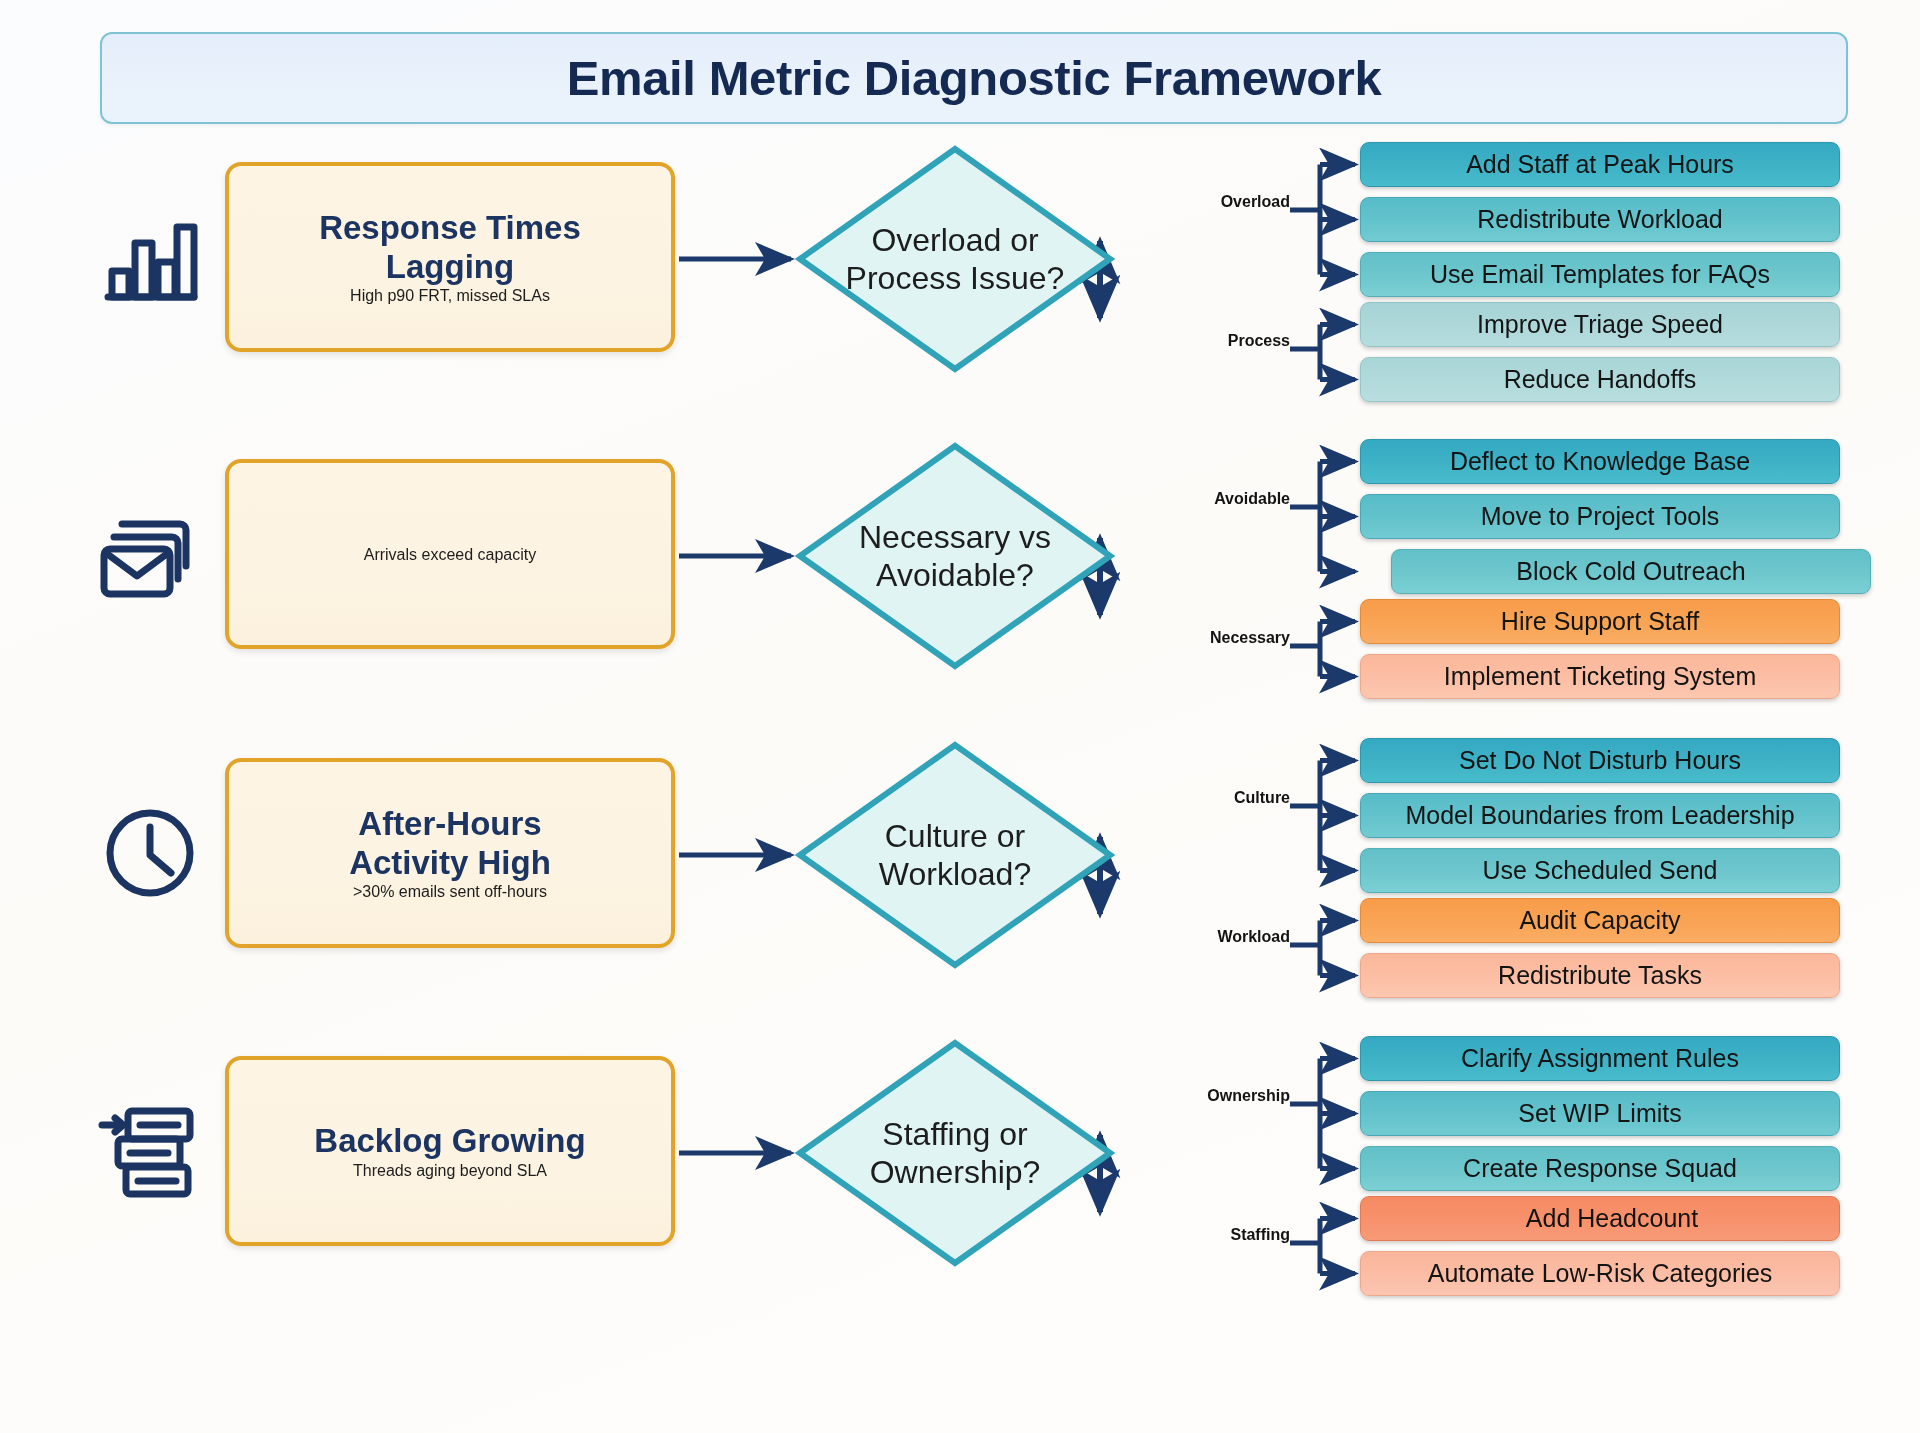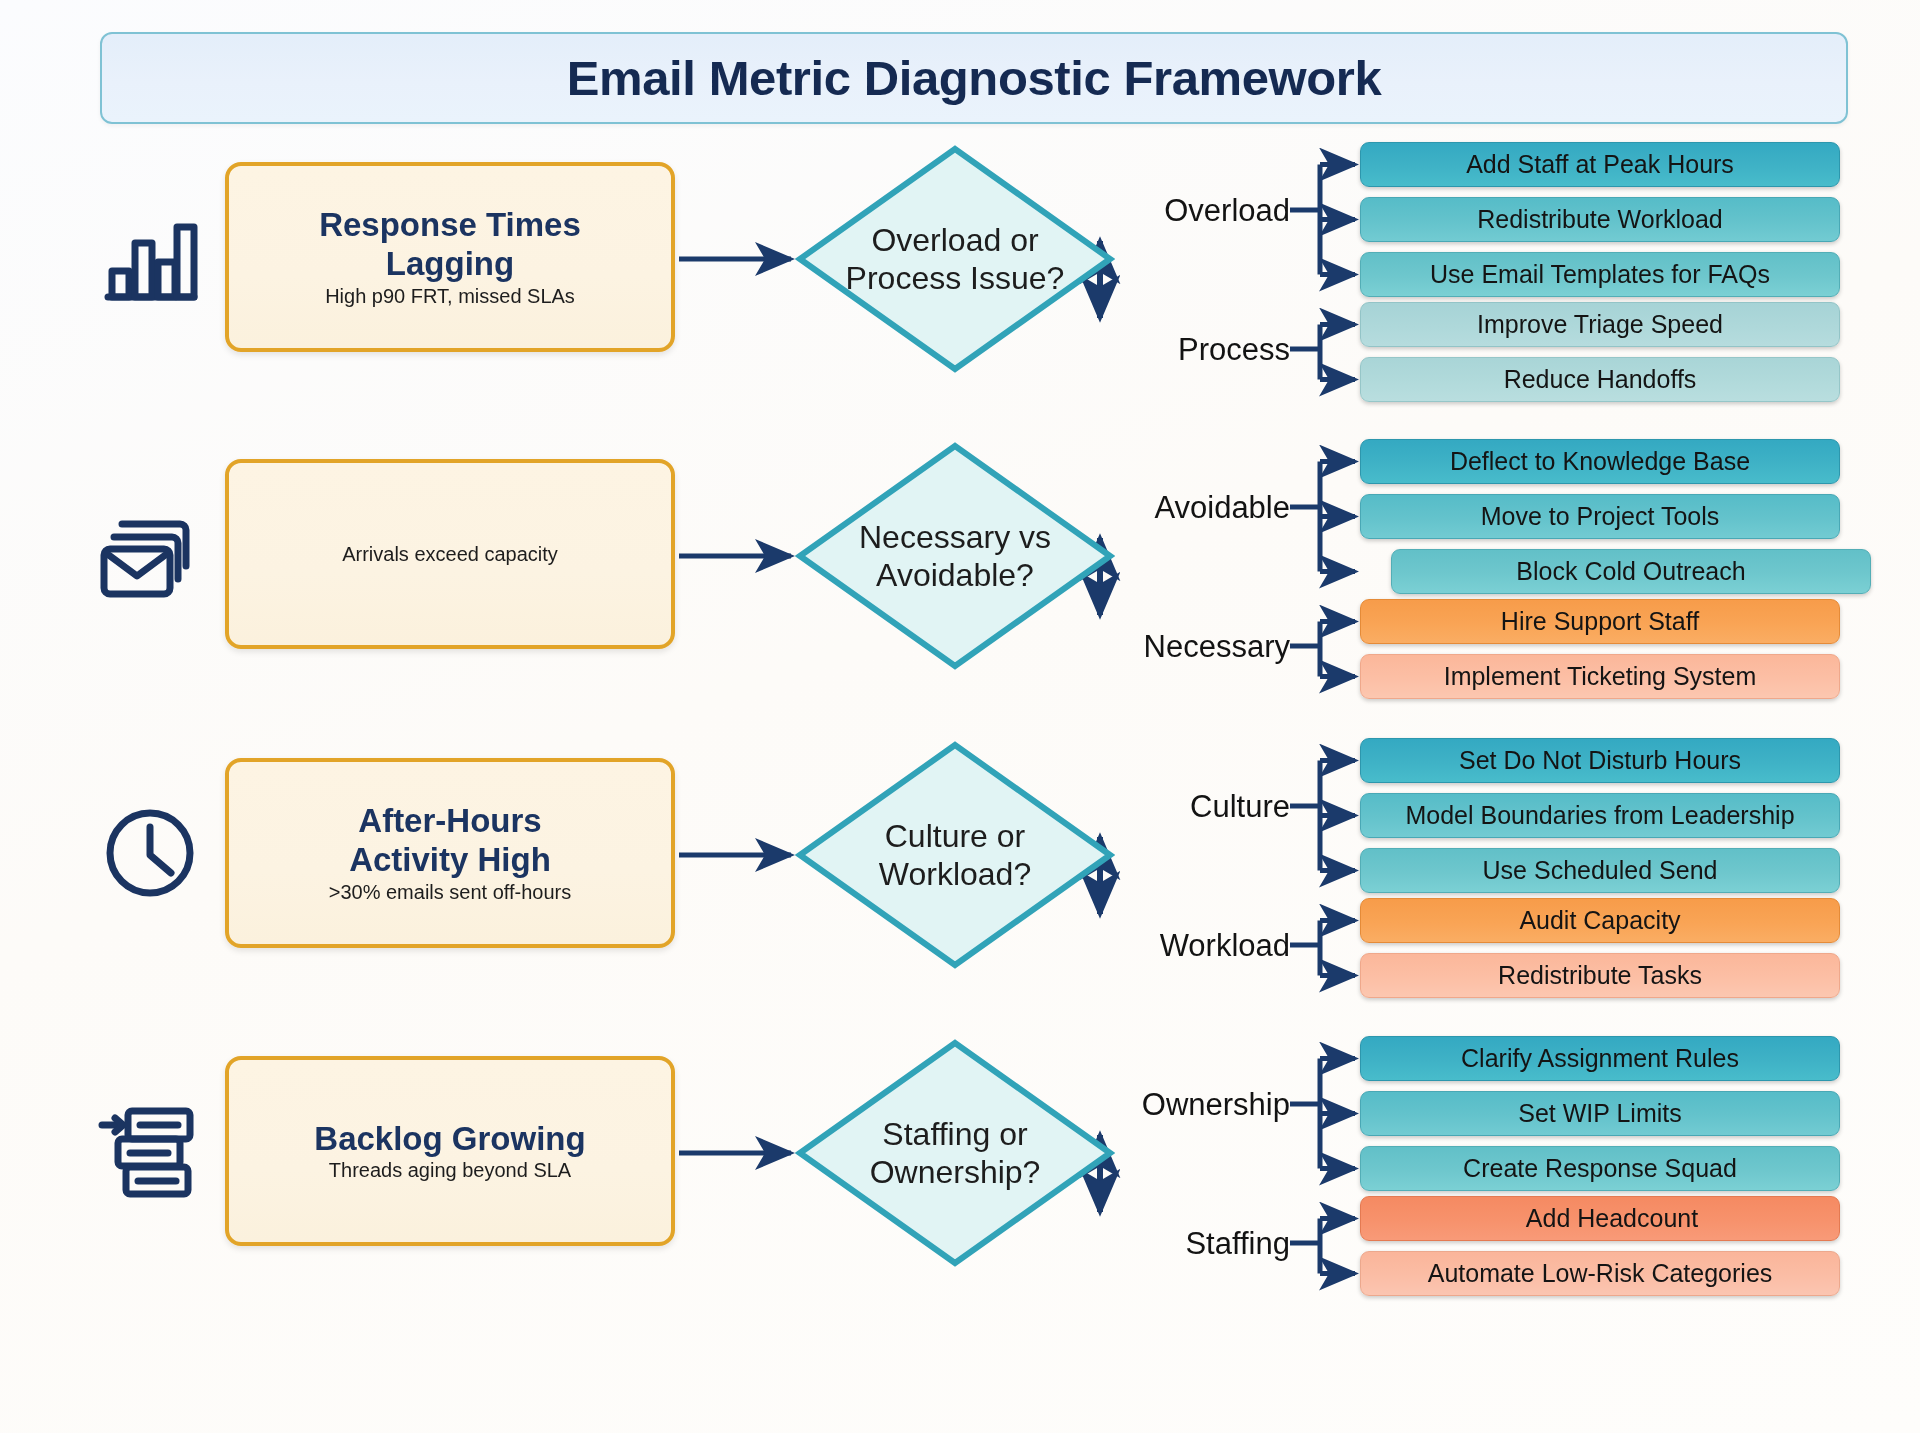--- a/index.html
+++ b/index.html
@@ -61,43 +61,44 @@
     display: flex; flex-direction: column;
     align-items: center; justify-content: center;
     box-shadow: 0 3px 6px rgba(0,0,0,.10);
     padding: 6px 14px;
   }
   .prob-title {
     font-size: 33px; font-weight: 700; color: #1b3461;
     text-align: center; line-height: 1.18;
   }
   .prob-sub {
-    font-size: 20px; color: #1d1d1d; text-align: center;
+    font-size: 16px; color: #1d1d1d; text-align: center;
     margin-top: 1px;
   }
 
   
   .diamond-wrap {
     position: absolute; left: 795px; top: -6px;
     width: 320px; height: 230px;
   }
   .diamond-wrap svg { position:absolute; left:0; top:0; }
   .diamond-label {
     position: absolute; left: 0; top: 0;
     width: 320px; height: 230px;
     display:flex; align-items:center; justify-content:center;
     font-size: 32px; color: #1d1d1d; text-align: center; line-height: 1.2;
   }
 
   
   .branch-label {
     position: absolute;
-    font-size: 31px; color: #131313;
+    font-size: 16px; color: #131313;
     white-space: nowrap;
     text-align: right;
+    font-weight: bold;
   }  
 
   
   .chip {
     position: absolute;
     height: 45px;
     width: 480px;
     left: 1360px;
     border-radius: 9px;
     display:flex; align-items:center; justify-content:center;

